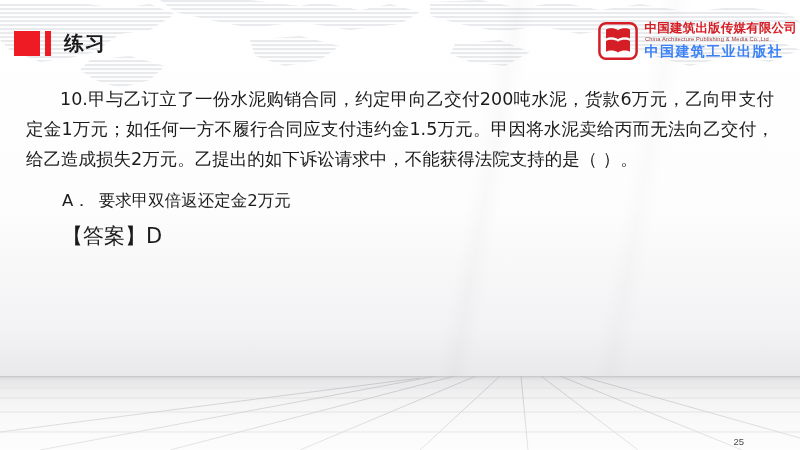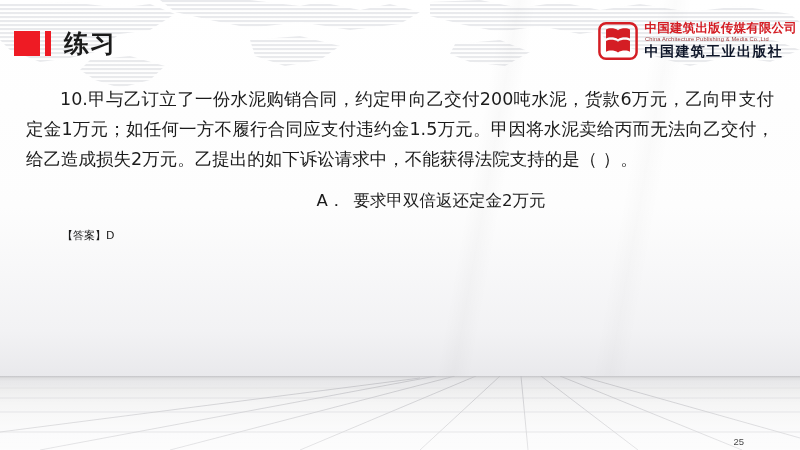--- a/index.html
+++ b/index.html
@@ -97,21 +97,21 @@
     background: #ee1b24;
   }
   .red-bar {
     width: 6px;
     height: 25px;
     background: #ee1b24;
     margin-left: 5px;
   }
   .title-text {
     margin-left: 13px;
-    font-size: 25px;
+    font-size: 20px;
     font-weight: bold;
     color: #1a1a1a;
     letter-spacing: 1px;
     line-height: 25px;
   }
 
   
   .logo {
     position: absolute;
     right: 3px;
@@ -142,21 +142,21 @@
     font-size: 5.6px;
     color: #9a3a3a;
     letter-spacing: 0.15px;
     line-height: 8px;
     white-space: nowrap;
     transform: scaleX(1.02);
     transform-origin: left center;
   }
   .logo-cn2 {
     font-size: 14px;
-    color: #0f172a;
+    color: #3b82f6;
     font-weight: bold;
     letter-spacing: 1.4px;
     line-height: 17px;
     white-space: nowrap;
     font-family: "DejaVu Serif", "Liberation Serif", serif;
   }
 
   
   .content {
     position: absolute;
@@ -172,36 +172,35 @@
     text-indent: 34px;
     text-align: justify;
     text-justify: inter-ideograph;
     font-family: "DejaVu Sans", "Liberation Sans", sans-serif;
     font-weight: 500;
   }
   .options {
     margin: 10px 0 0 0;
     padding: 0;
     list-style: none;
-    text-align: center;
   }
   .options li {
     margin: 0 0 0 62px;
     font-size: 16.5px;
     line-height: 34.5px;
     color: #1b1b1b;
     font-family: "DejaVu Sans", "Liberation Sans", sans-serif;
     white-space: nowrap;
   }
   .opt-letter { letter-spacing: 0px; }
   .opt-sep { display: inline-block; width: 9px; }
 
   .answer {
     margin: 2px 0 0 62px;
-    font-size: 11px;
+    font-size: 21px;
     line-height: 30px;
     color: #1b1b1b;
     font-family: "DejaVu Sans", "Liberation Sans", sans-serif;
   }
 
   
   .page-number {
     position: absolute;
     right: 56px;
     bottom: 17px;

